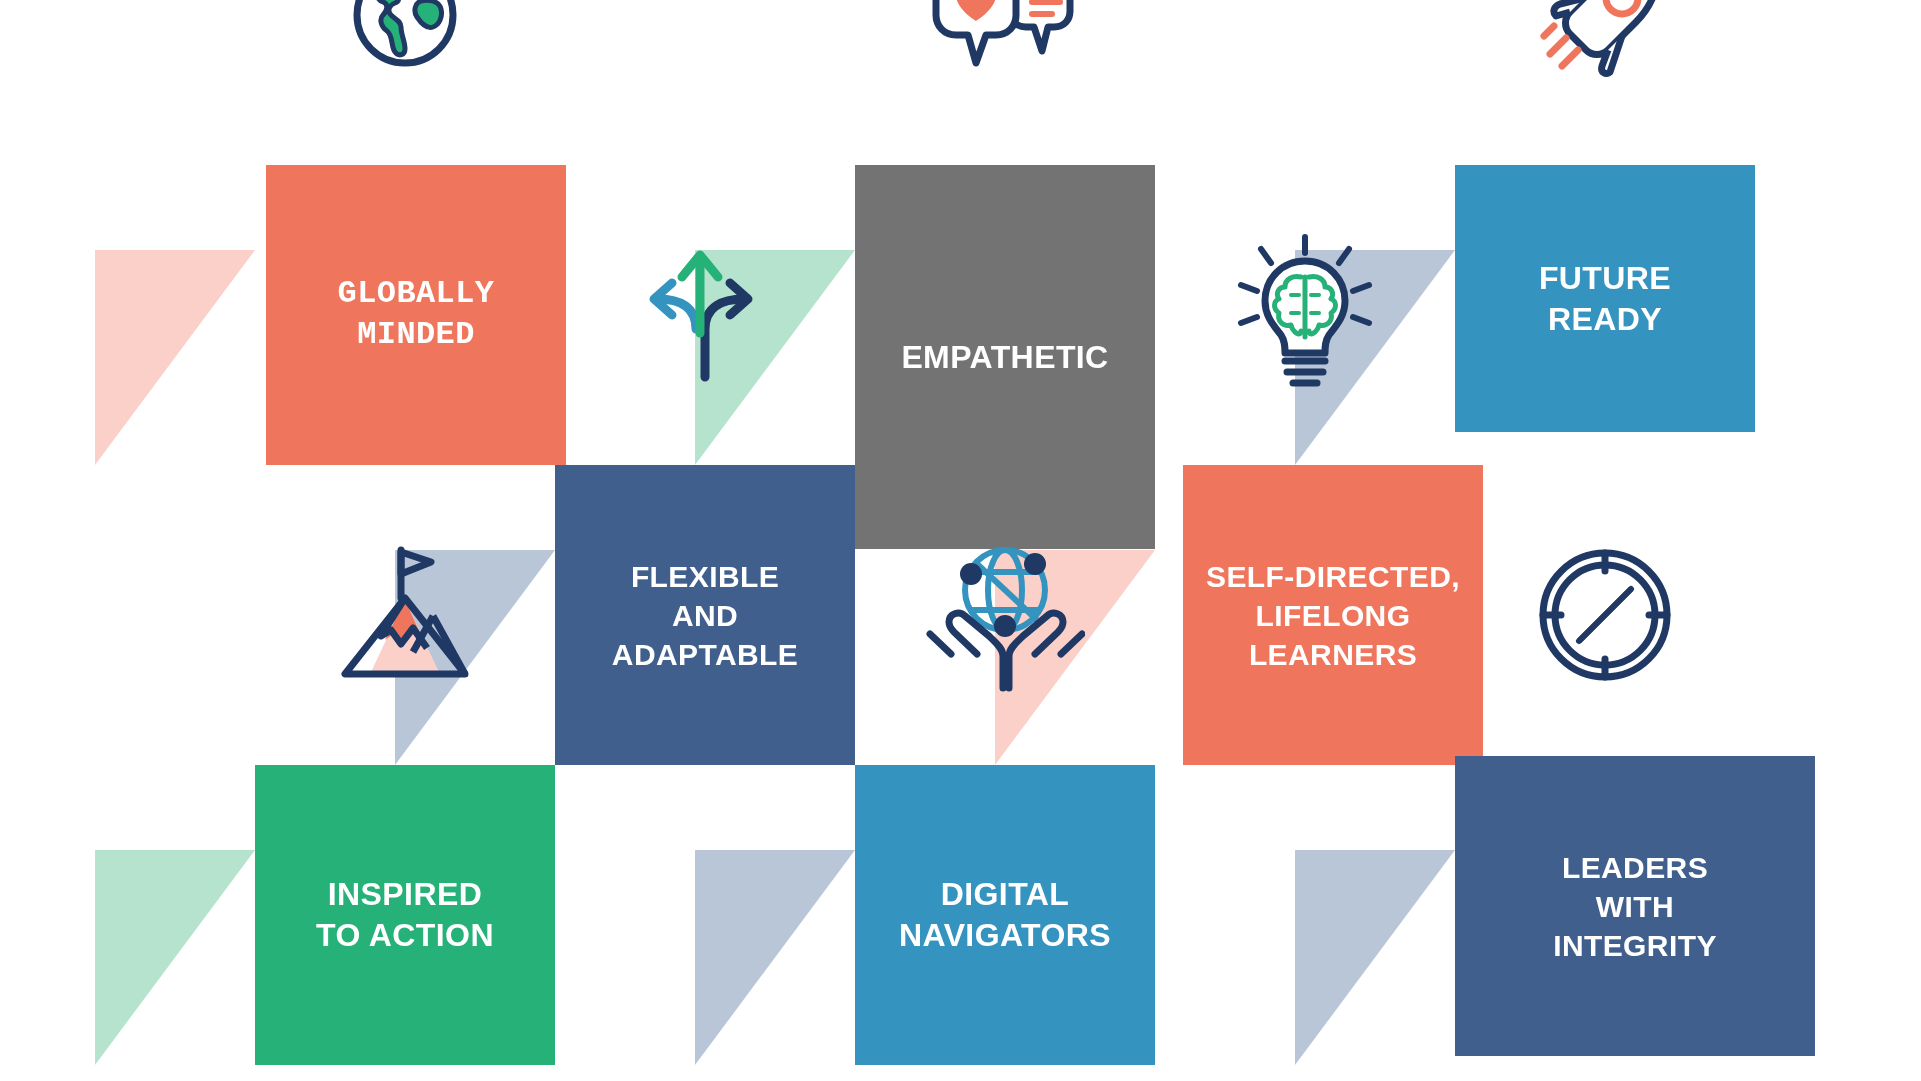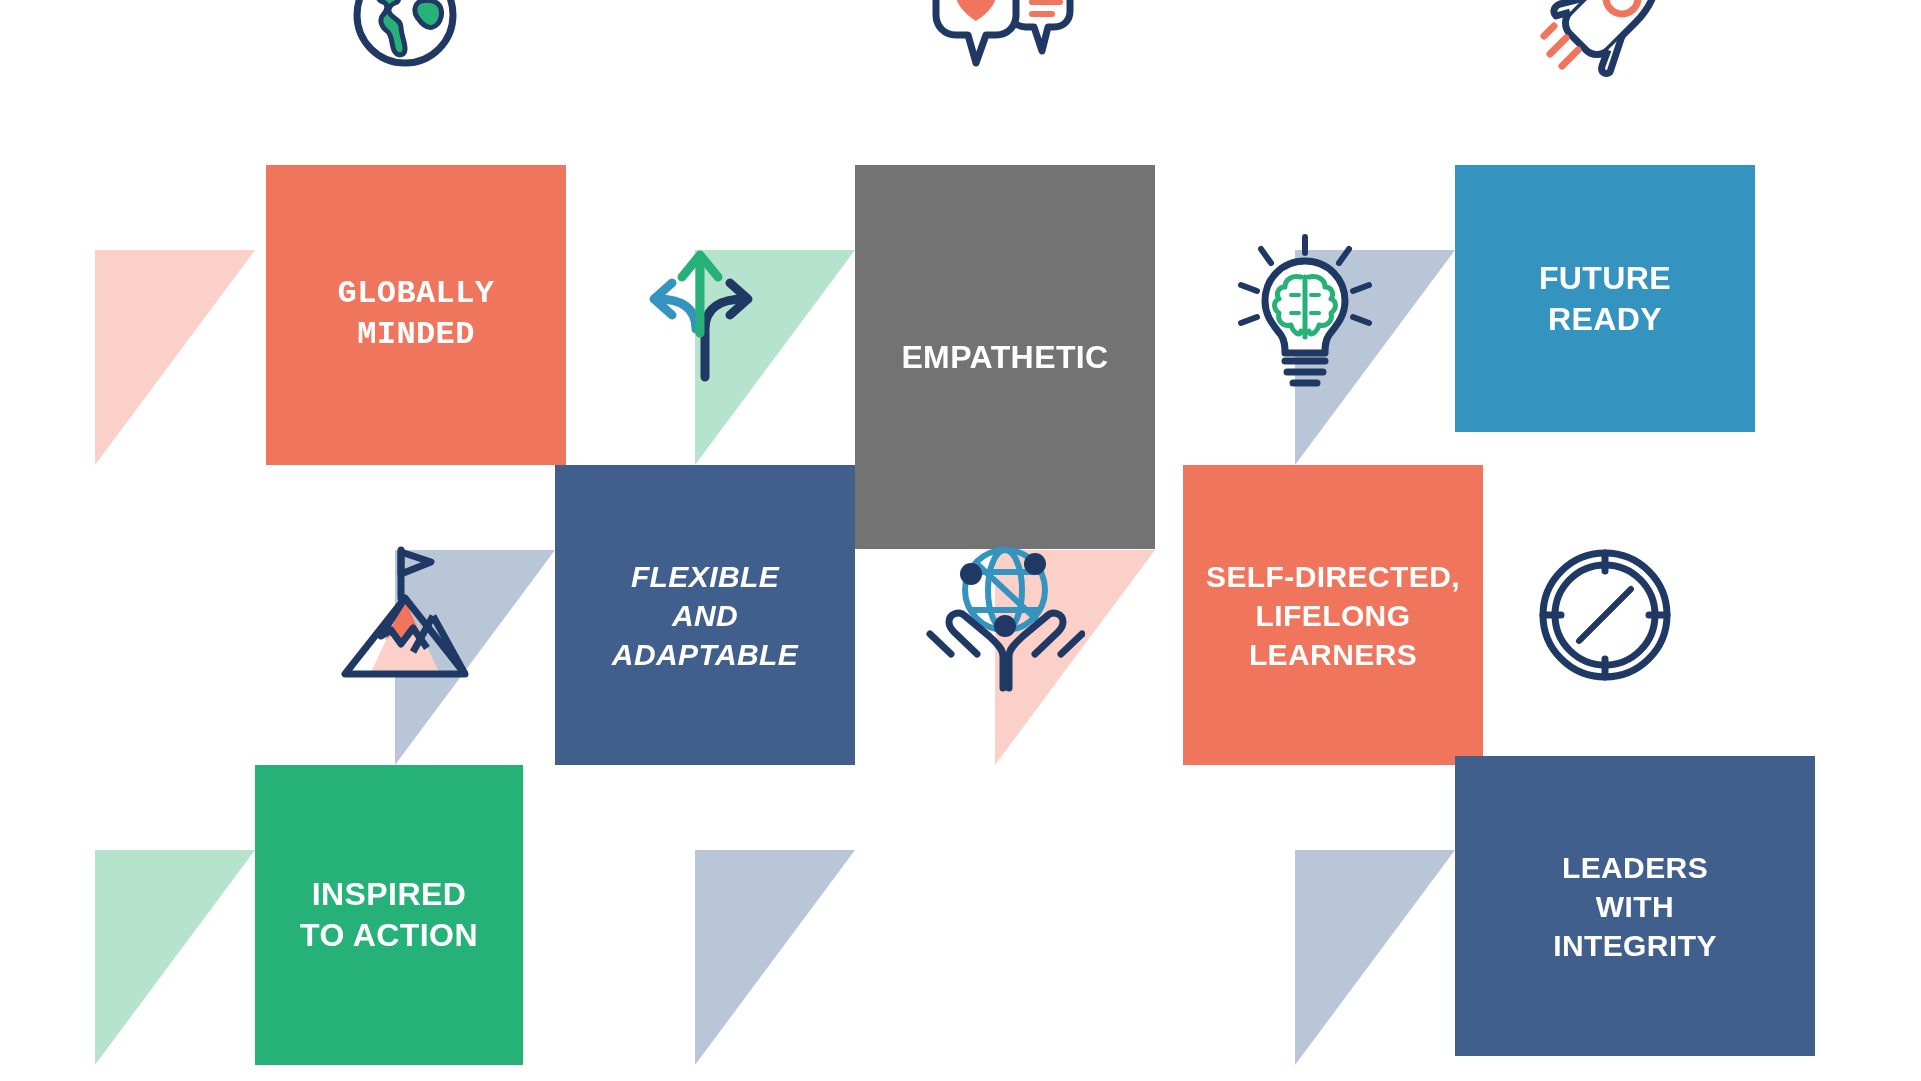--- a/index.html
+++ b/index.html
@@ -52,37 +52,41 @@
     <div class="shadow" style="left: 695px; top: 250px; border-top: 215px solid rgb(182, 227, 206); border-right: 160px solid transparent;"></div>
     <div class="tile" style="left: 855px; top: 165px; width: 300px; height: 384px; background: #737373;">
       <div class="label">EMPATHETIC</div>
     </div>
     <div class="shadow" style="left: 1295px; top: 250px; border-top: 215px solid rgb(184, 198, 215); border-right: 160px solid transparent;"></div>
     <div class="tile" style="left: 1455px; top: 165px; width: 300px; height: 267px; background: rgb(52, 148, 191);">
       <div class="label">FUTURE
 READY</div>
     </div>
     <div class="shadow" style="left: 395px; top: 550px; border-top: 215px solid rgb(184, 198, 215); border-right: 160px solid transparent;"></div>
-    <div class="tile small" style="left: 555px; top: 465px; width: 300px; height: 300px; background: rgb(65, 95, 141); font-style: italic;">
+    <div class="tile small" style="left: 555px; top: 465px; width: 300px; height: 300px; background: rgb(65, 95, 141);">
       <div class="label">FLEXIBLE
 AND
 ADAPTABLE</div>
     </div>
     <div class="shadow" style="left: 995px; top: 550px; border-top: 215px solid rgb(250, 208, 200); border-right: 160px solid transparent;"></div>
     <div class="tile small" style="left: 1155px; top: 465px; width: 300px; height: 300px; background: rgb(239, 117, 92); margin-left: 28px;">
       <div class="label">SELF-DIRECTED,
 LIFELONG
 LEARNERS</div>
     </div>
     <div class="shadow" style="left: 95px; top: 850px; border-top: 215px solid rgb(182, 227, 206); border-right: 160px solid transparent;"></div>
-    <div class="tile" style="left: 255px; top: 765px; width: 268px; height: 300px; background: rgb(38, 177, 120);">
+    <div class="tile" style="left: 255px; top: 765px; width: 300px; height: 300px; background: rgb(38, 177, 120);">
       <div class="label">INSPIRED
 TO ACTION</div>
     </div>
     <div class="shadow" style="left: 695px; top: 850px; border-top: 215px solid rgb(184, 198, 215); border-right: 160px solid transparent;"></div>
+    <div class="tile" style="left: 855px; top: 765px; width: 300px; height: 300px; background: rgb(52, 148, 191);">
+      <div class="label">DIGITAL
+NAVIGATORS</div>
+    </div>
     <div class="shadow" style="left: 1295px; top: 850px; border-top: 215px solid rgb(184, 198, 215); border-right: 160px solid transparent;"></div>
     <div class="tile small" style="left: 1455px; top: 756px; width: 360px; height: 300px; background: rgb(65, 95, 141);">
       <div class="label">LEADERS
 WITH
 INTEGRITY</div>
     </div>
     <div class="iconcell" style="left: 255px; top: -135px; width: 300px; height: 300px;">
 <svg width="120" height="120" viewBox="0 0 120 120" fill="none">
   <circle cx="60" cy="60" r="48" stroke="#1F3864" stroke-width="7"></circle>
   <path d="M34 30 C30 38 32 45 38 47 C44 49 42 56 38 60 C34 64 36 72 42 76 C48 80 46 92 50 97 C54 102 60 100 60 94 C60 86 56 80 56 72 C56 66 50 64 46 60 C42 56 44 50 50 48 C56 46 54 38 48 34 C44 31 38 28 34 30 Z" fill="#26B178" stroke="#1F3864" stroke-width="5" stroke-linejoin="round"></path>

